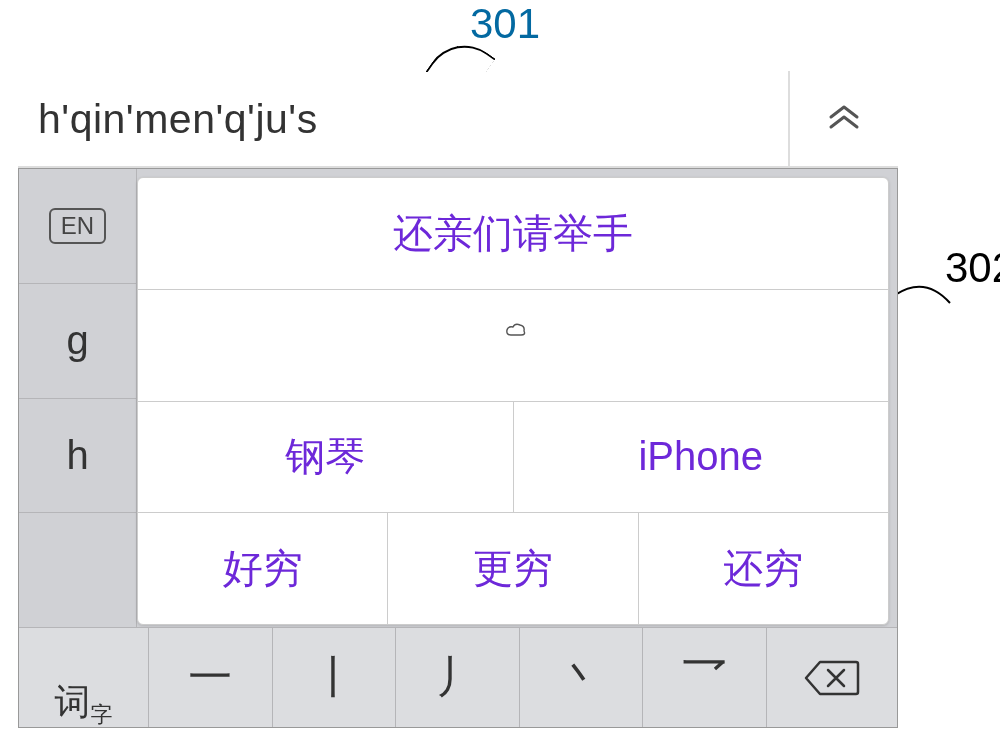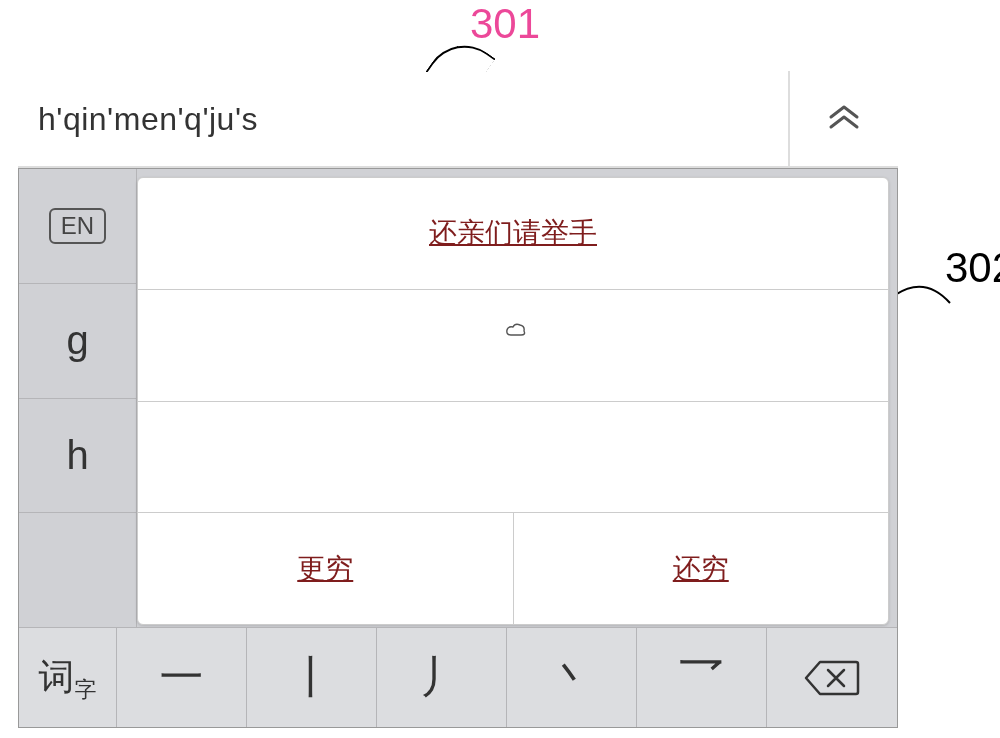--- a/index.html
+++ b/index.html
@@ -12,21 +12,21 @@
       background: #fff;
       width: 1000px;
       height: 738px;
       position: relative;
     }
     .callout-301 {
       position: absolute;
       left: 470px;
       top: 0px;
       font-size: 42px;
-      color: #ec4899;
+      color: #0369a1;
     }
     .callout-302 {
       position: absolute;
       left: 945px;
       top: 244px;
       font-size: 42px;
       color: #000;
     }
     .callout-line-301 {
       position: absolute;
@@ -56,21 +56,21 @@
       top: 72px;
       width: 880px;
       height: 96px;
       display: flex;
       align-items: center;
       background: #fff;
       border-bottom: 2px solid #ddd;
     }
     .pinyin-text {
       flex: 1;
-      font-size: 32px;
+      font-size: 41px;
       color: #333;
       padding-left: 20px;
       letter-spacing: 0.5px;
     }
     .expand-btn {
       width: 110px;
       height: 96px;
       display: flex;
       align-items: center;
       justify-content: center;
@@ -135,24 +135,23 @@
       display: flex;
       border-bottom: 1px solid #ccc;
     }
     .cand-row:last-child {
       border-bottom: none;
     }
     .cand-cell {
       display: flex;
       align-items: center;
       justify-content: center;
-      font-size: 28px;
-      color: #7f1d1d;
+      font-size: 40px;
+      color: #6d28d9;
       border-right: 1px solid #ccc;
-      text-decoration: underline;
     }
     .cand-cell:last-child {
       border-right: none;
     }
     .cand-full {
       flex: 1;
     }
     .cloud-mark {
       margin-left: 6px;
       font-size: 22px;
@@ -171,21 +170,22 @@
       font-size: 40px;
       color: #333;
       border-right: 1px solid #b5b5b8;
       border-top: 1px solid #b5b5b8;
       background: #dcdde0;
     }
     .bot-cell:last-child {
       border-right: none;
     }
     .bot-cell.first {
-      width: 98px;
+      width: 130px;
+      align-items: flex-end;
     }
     .bot-cell.stroke {
       flex: 1;
     }
     .bot-cell.del {
       width: 130px;
     }
     .word-mode {
       font-size: 36px;
     }
@@ -257,22 +257,25 @@
       <div class="cand-row">
         <div class="cand-cell cand-full">
           <span class="cloud-mark">
             <svg width="22" height="16" viewBox="0 0 22 16">
               <path d="M 6 13 Q 1 13 2 8 Q 3 4 8 5 Q 10 1 15 3 Q 20 4 19 9 Q 21 13 16 13 Z" stroke="#555" stroke-width="1.4" fill="none"></path>
             </svg>
           </span>
         </div>
       </div>
       <div class="cand-row">
+        <div class="cand-cell" style="flex:1.5">钢琴</div>
+        <div class="cand-cell" style="flex:1.5">iPhone</div>
       </div>
       <div class="cand-row">
+        <div class="cand-cell" style="flex:1">好穷</div>
         <div class="cand-cell" style="flex:1">更穷</div>
         <div class="cand-cell" style="flex:1">还穷</div>
       </div>
     </div>
   </div>
   <div class="bottom-row">
     <div class="bot-cell first">
       <span class="word-mode">
         <span>词</span><span class="small">字</span>
       </span>

